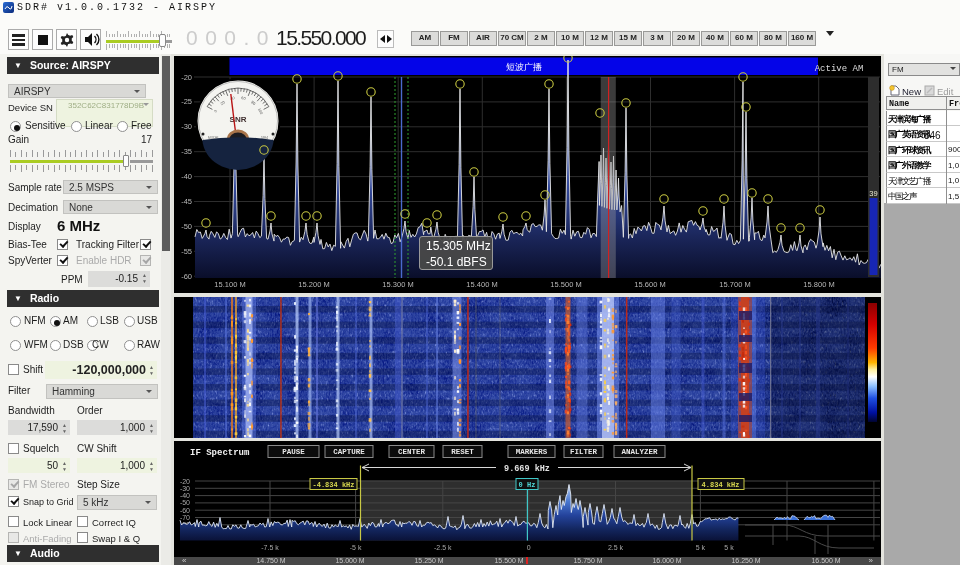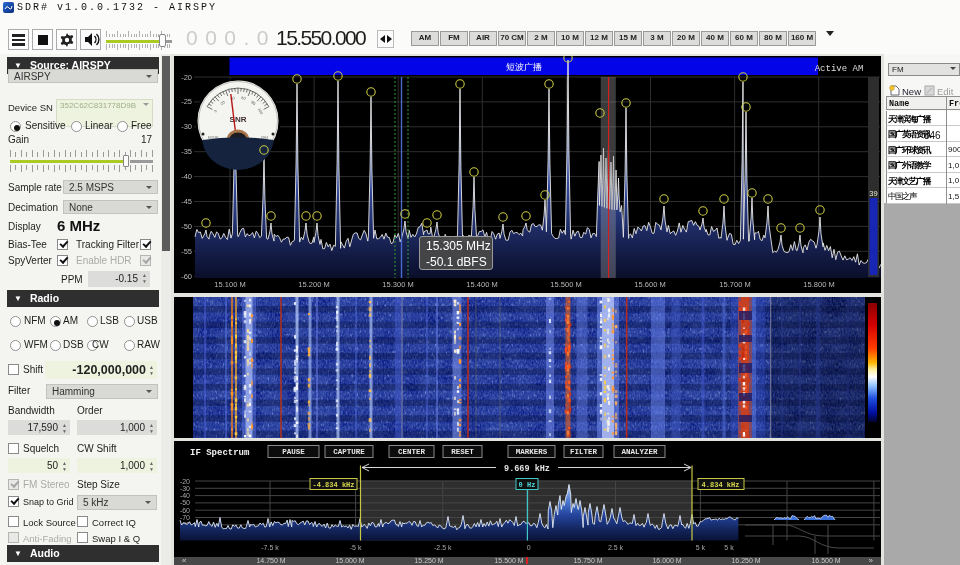--- a/index.html
+++ b/index.html
@@ -90,23 +90,23 @@
 <div class="bandbtn" style="left:614px;width:28px">15 M</div>
 <div class="bandbtn" style="left:643px;width:28px">3 M</div>
 <div class="bandbtn" style="left:672px;width:28px">20 M</div>
 <div class="bandbtn" style="left:701px;width:28px">40 M</div>
 <div class="bandbtn" style="left:730px;width:28px">60 M</div>
 <div class="bandbtn" style="left:759px;width:28px">80 M</div>
 <div class="bandbtn" style="left:788px;width:28px">160 M</div>
 <div class="ab" style="left:826px;top:31px;width:0;height:0;border:4px solid transparent;border-top:5px solid #222"></div>
 <div class="ab" style="left:0;top:54px;width:161px;height:511px;background:#f4f4f0"></div>
 <div class="ab hdr" style="top:57px"><span class="tri">▼</span>Source: AIRSPY</div>
-<div class="ab dd" style="left:8px;top:69px;width:150px;height:14px">AIRSPY</div>
+<div class="ab dd" style="left:8px;top:84px;width:138px;height:14px">AIRSPY</div>
 <div class="ab lbl" style="left:8px;top:102px;font-size:9.5px">Device SN</div>
-<div class="ab" style="left:56px;top:99px;width:97px;height:28px;background:#eef3e0;border:1px solid #d5dcc5;font-size:8px;color:#9fae85;line-height:12px;padding-left:3px">352C62C831778D9B<span style="position:absolute;right:3px;top:3px;border:3px solid transparent;border-top-color:#999"></span></div>
+<div class="ab" style="left:56px;top:99px;width:97px;height:28px;background:#eef3e0;border:1px solid #d5dcc5;font-size:8px;color:#9fae85;line-height:12px;padding-left:11px">352C62C831778D9B<span style="position:absolute;right:3px;top:3px;border:3px solid transparent;border-top-color:#999"></span></div>
 <div class="ab rd rdot" style="left:10px;top:121px"></div>
 <div class="ab lbl" style="left:25px;top:120px">Sensitive</div>
 <div class="ab rd" style="left:71px;top:121px"></div>
 <div class="ab lbl" style="left:85px;top:120px">Linear</div>
 <div class="ab rd" style="left:117px;top:121px"></div>
 <div class="ab lbl" style="left:131px;top:120px">Free</div>
 <div class="ab lbl" style="left:8px;top:134px">Gain</div>
 <div class="ab lbl" style="left:141px;top:134px">17</div>
 <div class="ab" style="left:10.0px;top:149.5px;width:1px;height:7px;background:#9a9a9a"></div>
 <div class="ab" style="left:10.0px;top:165px;width:1px;height:7px;background:#9a9a9a"></div>
@@ -212,21 +212,21 @@
 <div class="ab lbl" style="left:77px;top:443px">CW Shift</div>
 <div class="ab spin sping" style="left:8px;top:458px;width:62px;height:15px;line-height:15px;padding-right:12px">50<span class="arrows" style="top:1.5px">▲<br>▼</span></div>
 <div class="ab spin sping" style="left:77px;top:458px;width:80px;height:15px;line-height:15px;padding-right:12px">1,000<span class="arrows" style="top:1.5px">▲<br>▼</span></div>
 <div class="ab cb cbg on" style="left:8px;top:479px"></div>
 <div class="ab lbl" style="left:23px;top:479px;color:#aaa">FM Stereo</div>
 <div class="ab lbl" style="left:77px;top:479px">Step Size</div>
 <div class="ab cb  on" style="left:8px;top:496px"></div>
 <div class="ab lbl" style="left:23px;top:497px;font-size:9px">Snap to Grid</div>
 <div class="ab dd" style="left:77px;top:494.5px;width:80px;height:15px;line-height:14px">5 kHz</div>
 <div class="ab cb " style="left:8px;top:516px"></div>
-<div class="ab lbl" style="left:23px;top:517px;font-size:9.5px">Lock Source</div>
+<div class="ab lbl" style="left:23px;top:517px;font-size:9.5px">Lock Linear</div>
 <div class="ab cb " style="left:77px;top:516px"></div>
 <div class="ab lbl" style="left:92px;top:517px;font-size:9.5px">Correct IQ</div>
 <div class="ab cb cbg" style="left:8px;top:532px"></div>
 <div class="ab lbl" style="left:23px;top:533px;color:#aaa;font-size:9.5px">Anti-Fading</div>
 <div class="ab cb " style="left:77px;top:532px"></div>
 <div class="ab lbl" style="left:92px;top:533px;font-size:9.5px">Swap I &amp; Q</div>
 <div class="ab hdr" style="top:545px"><span class="tri">▼</span>Audio</div>
 <div class="ab" style="left:161px;top:54px;width:10px;height:511px;background:#ebebe7"></div>
 <div class="ab" style="left:162px;top:56px;width:8px;height:195px;background:#5c5c5c"></div>
 <div class="ab" style="left:171px;top:54px;width:713px;height:511px;background:#000"></div>
@@ -1144,17 +1144,17 @@
 <div class="ab" style="left:886px;top:126.0px;width:74px;height:15.5px;background:#fff;border-bottom:1px solid #c9c9c9;border-left:1px solid #8f8f8f"></div>
 <div class="ab" style="left:888px;top:129.0px;font-size:8.5px;color:#000;font-weight:bold;letter-spacing:-1.5px;white-space:nowrap">国广英语资讯</div>
 <div class="ab" style="left:924px;top:129.5px;font-size:10px;color:#111">846</div>
 <div class="ab" style="left:886px;top:141.5px;width:74px;height:15.5px;background:#fff;border-bottom:1px solid #c9c9c9;border-left:1px solid #8f8f8f"></div>
 <div class="ab" style="left:888px;top:144.5px;font-size:8.5px;color:#000;font-weight:bold;letter-spacing:-1.5px;white-space:nowrap">国广环球资讯</div>
 <div class="ab" style="left:948px;top:145.0px;font-size:8px;color:#111">900</div>
 <div class="ab" style="left:886px;top:157.0px;width:74px;height:15.5px;background:#fff;border-bottom:1px solid #c9c9c9;border-left:1px solid #8f8f8f"></div>
 <div class="ab" style="left:888px;top:160.0px;font-size:8.5px;color:#000;font-weight:bold;letter-spacing:-1.5px;white-space:nowrap">国广外语教学</div>
 <div class="ab" style="left:948px;top:160.5px;font-size:8px;color:#111">1,0</div>
 <div class="ab" style="left:886px;top:172.5px;width:74px;height:15.5px;background:#fff;border-bottom:1px solid #c9c9c9;border-left:1px solid #8f8f8f"></div>
-<div class="ab" style="left:888px;top:175.5px;font-size:8.5px;color:#000;font-weight:bold;letter-spacing:-1.5px;white-space:nowrap">天津文艺广播</div>
+<div class="ab" style="left:888px;top:175.5px;font-size:8.5px;color:#000;font-weight:normal;letter-spacing:-1.5px;white-space:nowrap">天津文艺广播</div>
 <div class="ab" style="left:948px;top:176.0px;font-size:8px;color:#111">1,0</div>
 <div class="ab" style="left:886px;top:188.0px;width:74px;height:15.5px;background:#fff;border-bottom:1px solid #c9c9c9;border-left:1px solid #8f8f8f"></div>
 <div class="ab" style="left:888px;top:191.0px;font-size:8.5px;color:#000;font-weight:normal;letter-spacing:-1.5px;white-space:nowrap">中国之声</div>
 <div class="ab" style="left:948px;top:191.5px;font-size:8px;color:#111">1,5</div>
 <div class="ab" style="left:946px;top:96px;width:1px;height:107.5px;background:#8f8f8f"></div>
 </body></html>

